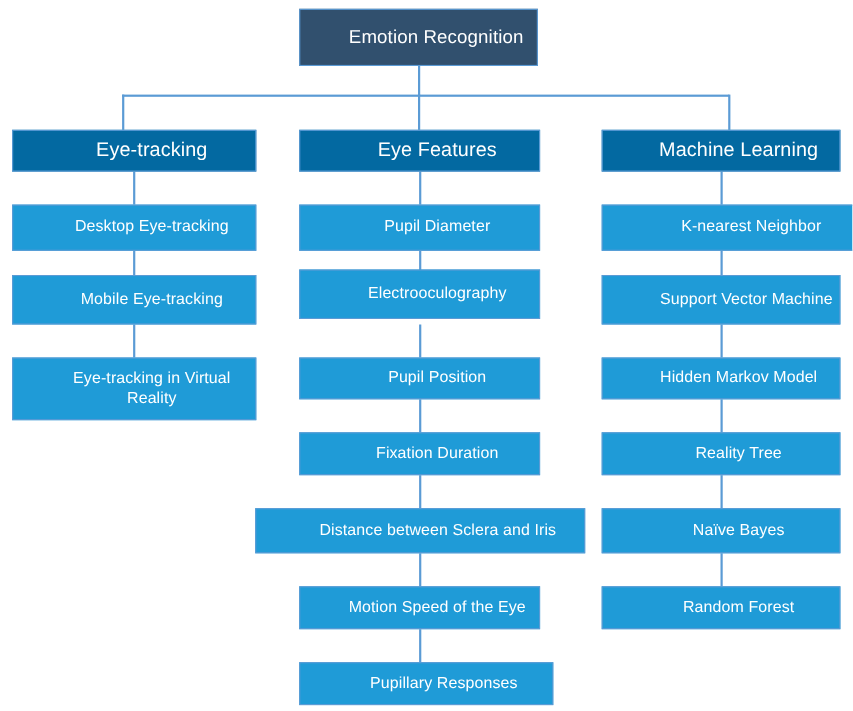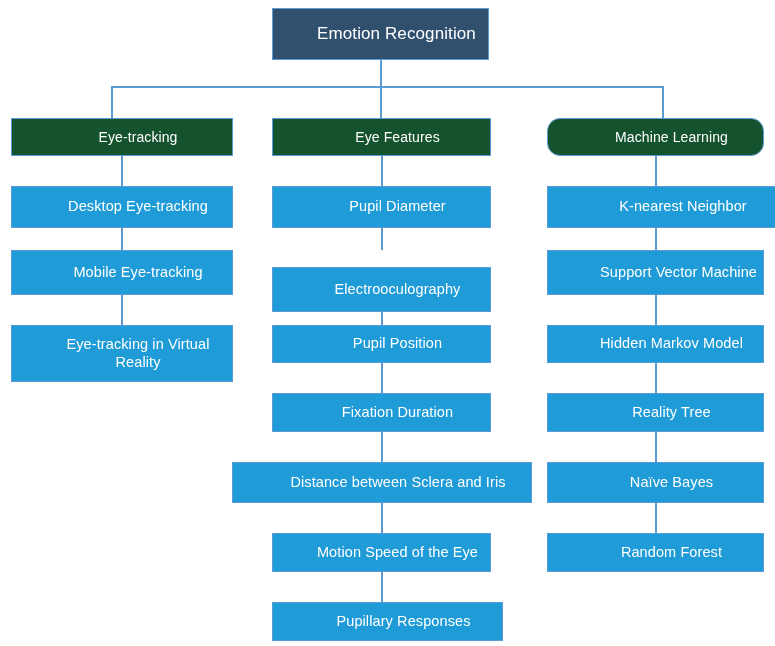--- a/index.html
+++ b/index.html
@@ -29,22 +29,22 @@
     line-height: 1.18;
     z-index: 3;
     letter-spacing: .1px;
     padding-left: 32px;
   }
   .node.root {
     background: #31506e;
     font-size: 17px;
   }
   .node.head {
-    background: #14532d;
-    font-size: 14px;
+    background: #0369a1;
+    font-size: 18px;
   }
   .node.leaf {
     background: #1f9bd7;
     font-size: 14.5px;
   }
   .node .label {
     padding: 0 6px;
     display: block;
     width: 100%;
   }
@@ -89,38 +89,38 @@
   <div class="node root" style="left:272px; top:8px; width:217px; height:52px;">
     <span class="label">Emotion Recognition</span>
   </div>
 
   <div class="node head" style="left:11px; top:118px; width:222px; height:38px;">
     <span class="label">Eye-tracking</span>
   </div>
   <div class="node head" style="left:272px; top:118px; width:219px; height:38px;">
     <span class="label">Eye Features</span>
   </div>
-  <div class="node head" style="left:547px; top:118px; width:217px; height:38px;border-radius:13px;">
+  <div class="node head" style="left:547px; top:118px; width:217px; height:38px;">
     <span class="label">Machine Learning</span>
   </div>
 
   <div class="node leaf" style="left:11px; top:186px; width:222px; height:42px;">
     <span class="label">Desktop Eye-tracking</span>
   </div>
   <div class="node leaf" style="left:11px; top:250px; width:222px; height:45px;">
     <span class="label">Mobile Eye-tracking</span>
   </div>
   <div class="node leaf" style="left:11px; top:325px; width:222px; height:57px;">
     <span class="label">Eye-tracking in Virtual Reality</span>
   </div>
 
   <div class="node leaf" style="left:272px; top:186px; width:219px; height:42px;">
     <span class="label">Pupil Diameter</span>
   </div>
-  <div class="node leaf" style="left:272px; top:267px; width:219px; height:45px;text-align:center;">
+  <div class="node leaf" style="left:272px; top:245px; width:219px; height:45px;text-align:center;">
     <span class="label">Electrooculography</span>
   </div>
   <div class="node leaf" style="left:272px; top:325px; width:219px; height:38px;">
     <span class="label">Pupil Position</span>
   </div>
   <div class="node leaf" style="left:272px; top:393px; width:219px; height:39px;">
     <span class="label">Fixation Duration</span>
   </div>
   <div class="node leaf" style="left:232px; top:462px; width:300px; height:41px;">
     <span class="label">Distance between Sclera and Iris</span>

